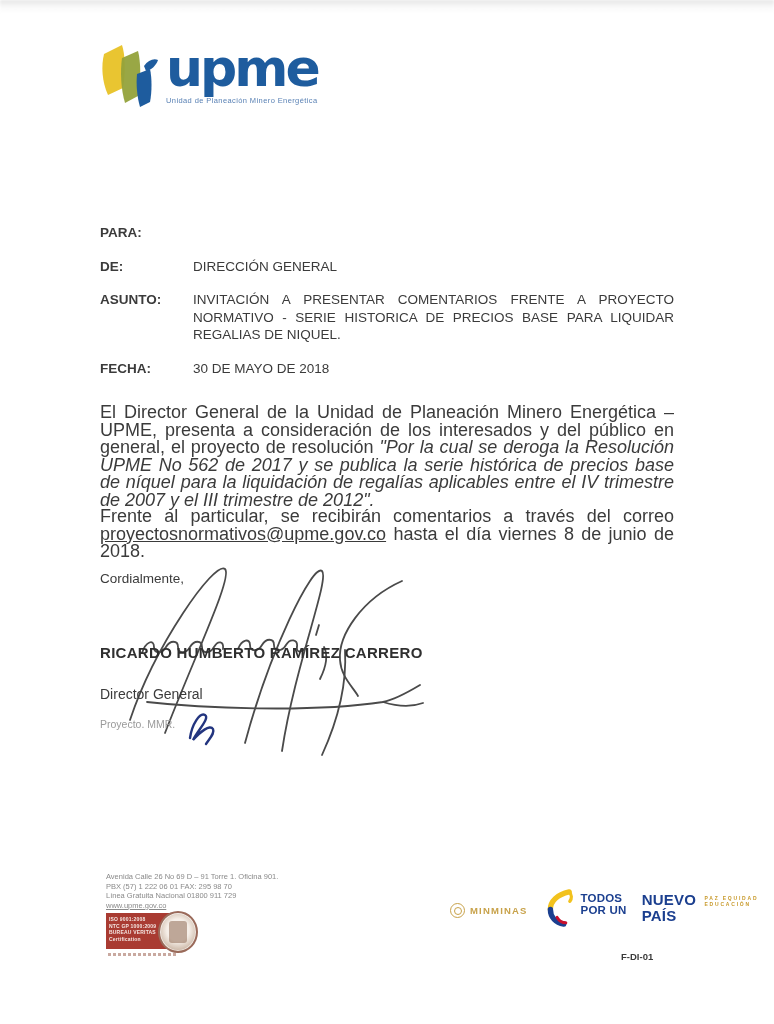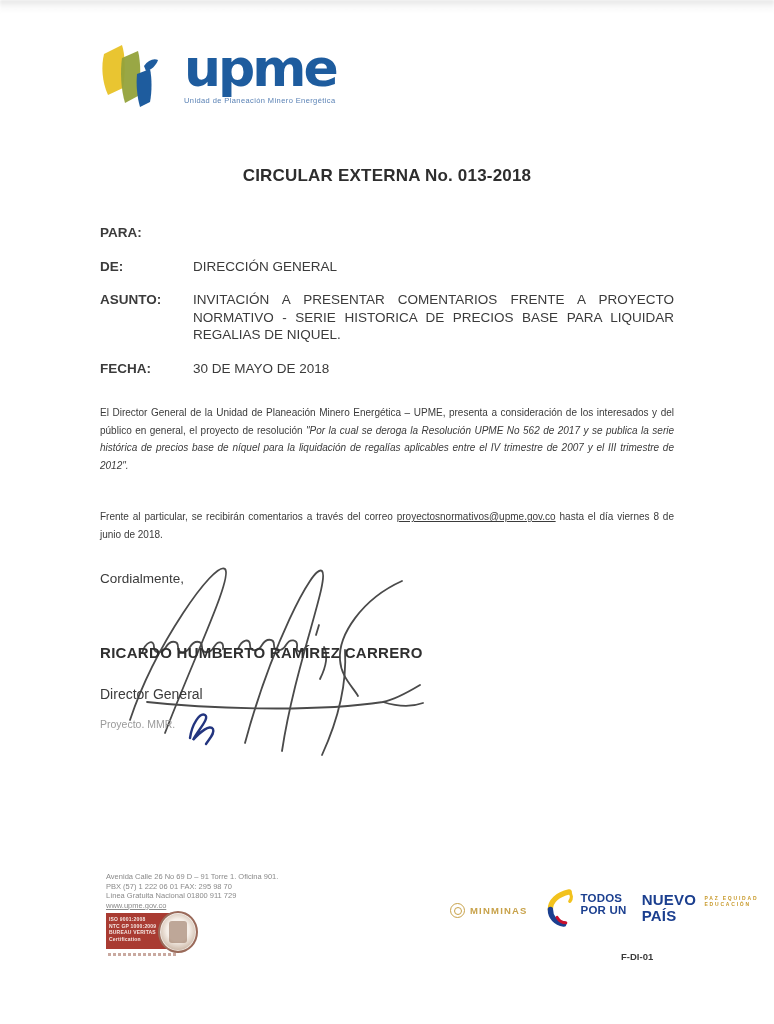--- a/index.html
+++ b/index.html
@@ -13,21 +13,21 @@
     color:#3b3b3b;
     overflow:hidden;
   }
   .scan-top {
     position:absolute; top:0; left:0; width:100%; height:14px;
     background:linear-gradient(to bottom, rgba(120,120,120,0.18), rgba(160,160,160,0.05) 55%, transparent);
     filter:blur(1px);
   }
 
   
-  .letterhead { position:absolute; top:38px; left:98px; display:flex; align-items:flex-start;gap:18px; }
+  .letterhead { position:absolute; top:38px; left:98px; display:flex; align-items:flex-start; }
   .logo-mark { width:62px; height:74px; margin-right:6px; }
   .logo-textcol { display:flex; flex-direction:column; }
   .wordmark {
     font-size:52px; font-weight:bold; color:#1e5c9e;
     letter-spacing:-3px; line-height:48px; margin-top:6px;
     font-family:"DejaVu Sans", sans-serif;
   }
   .tagline { font-size:7.5px; color:#5a82b5; margin-top:4px; letter-spacing:0.4px; }
 
   
@@ -37,21 +37,21 @@
     letter-spacing:0.2px;
   }
 
   
   .meta { position:absolute; top:224px; left:100px; width:574px; }
   .meta-row { display:flex; margin-bottom:16px; }
   .meta-label { width:93px; flex:0 0 93px; font-weight:bold; font-size:13.5px; line-height:17.5px; }
   .meta-value { flex:1; font-size:13.5px; line-height:17.5px; text-align:justify; }
 
   
-  .body-p { position:absolute; left:100px; width:574px; font-size:10px; line-height:17.6px; text-align:justify; }
+  .body-p { position:absolute; left:100px; width:574px; font-size:18px; line-height:17.6px; text-align:justify; }
   .p1 { top:404px; }
   .p2 { top:508px; }
   .italic { font-style:italic; }
   .email { text-decoration:underline; }
   .closing { position:absolute; top:571px; left:100px; font-size:13.5px; }
 
   
   .signature-svg { position:absolute; top:555px; left:110px; }
   .signer-name { position:absolute; top:644px; left:100px; font-size:15px; font-weight:bold; color:#2f2f2f; letter-spacing:0.3px; }
   .signer-title { position:absolute; top:686px; left:100px; font-size:14px; color:#3b3b3b; }
@@ -113,21 +113,20 @@
       <path d="M24 20 L40 13 C43 24 43 44 40 58 L27 65 C23 52 22 33 24 20 Z" fill="#93a23b" opacity="0.95"></path>
       <path d="M39 36 L52 31 C54 40 54 54 52 64 L42 69 C39 59 38 46 39 36 Z" fill="#1e5c9e"></path>
       <path d="M46 28 C50 22 56 20 60 22 C58 28 53 32 48 33 Z" fill="#1e5c9e"></path>
     </svg>
     <div class="logo-textcol">
       <span class="wordmark">upme</span>
       <span class="tagline">Unidad de Planeación Minero Energética</span>
     </div>
   </header>
 
-  <h1 class="doc-title">CIRCULAR EXTERNA No. 013-2018</h1>
 
   <div class="meta">
     <div class="meta-row">
       <div class="meta-label">PARA:</div>
     </div>
     <div class="meta-row">
       <div class="meta-label">DE:</div>
       <div class="meta-value">DIRECCIÓN GENERAL</div>
     </div>
     <div class="meta-row">

